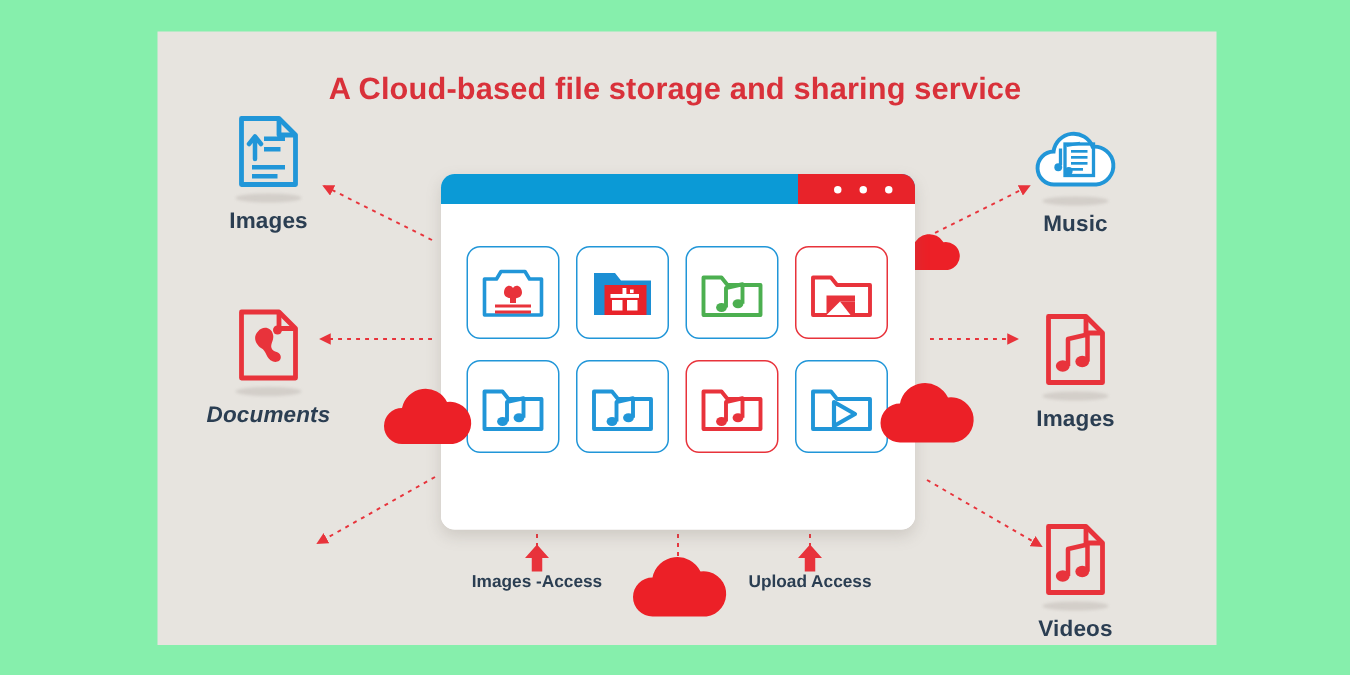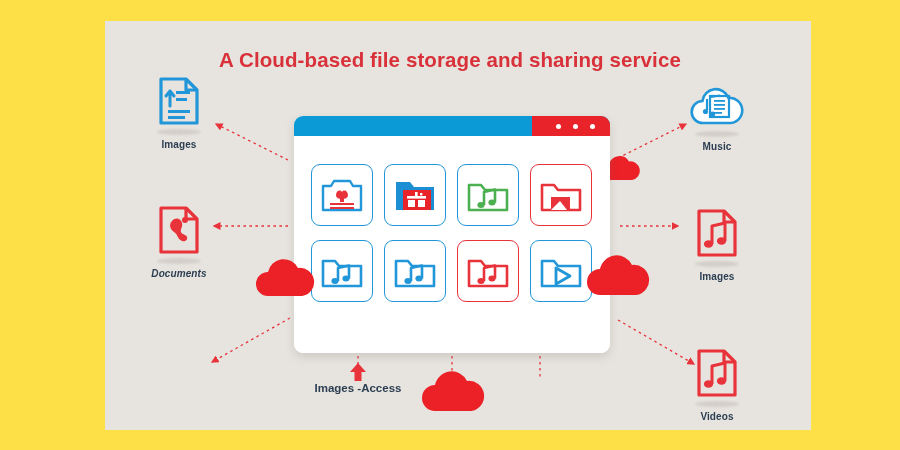--- a/index.html
+++ b/index.html
@@ -11,21 +11,21 @@
     width: 900px;
     height: 450px;
     overflow: hidden;
     font-family: "Liberation Sans", sans-serif;
   }
 
   #stage {
     position: relative;
     width: 900px;
     height: 450px;
-    background: #fde047;
+    background: #86efac;
   }
 
   
   #panel {
     position: absolute;
     left: 105px;
     top: 21px;
     width: 706px;
     height: 409px;
     background: #e7e4df;
@@ -150,21 +150,21 @@
   .side-shadow {
     width: 44px;
     height: 6px;
     margin: 3px auto 0;
     border-radius: 50%;
     background: rgba(120,112,105,.18);
     filter: blur(1.2px);
   }
   .side-label {
     margin-top: 4px;
-    font-size: 10px;
+    font-size: 15px;
     font-weight: 700;
     color: #2b3e52;
     letter-spacing: .1px;
   }
   #item-images    { left: 125px; top: 68px; }
   #item-documents { left: 125px; top: 197px; font-style: italic; }
   #item-files     { left: 125px; top: 340px; }
   #item-access    { left: 663px; top: 70px; }
   #item-music     { left: 663px; top: 200px; }
   #item-videos    { left: 663px; top: 340px; }
@@ -433,14 +433,22 @@
 
   <div class="upload" id="upload-left">
     <div class="up-arrow">
       <svg width="18" height="20" viewBox="0 0 18 20">
         <path d="M9 1 l8 9 h-4.5 v9 h-7 v-9 h-4.5 z" fill="#e8333b"></path>
       </svg>
     </div>
     <div class="upload-label">Images -Access</div>
   </div>
 
+  <div class="upload" id="upload-right">
+    <div class="up-arrow">
+      <svg width="18" height="20" viewBox="0 0 18 20">
+        <path d="M9 1 l8 9 h-4.5 v9 h-7 v-9 h-4.5 z" fill="#e8333b"></path>
+      </svg>
+    </div>
+    <div class="upload-label">Upload Access</div>
+  </div>
 
 </div>
 
 </body></html>

